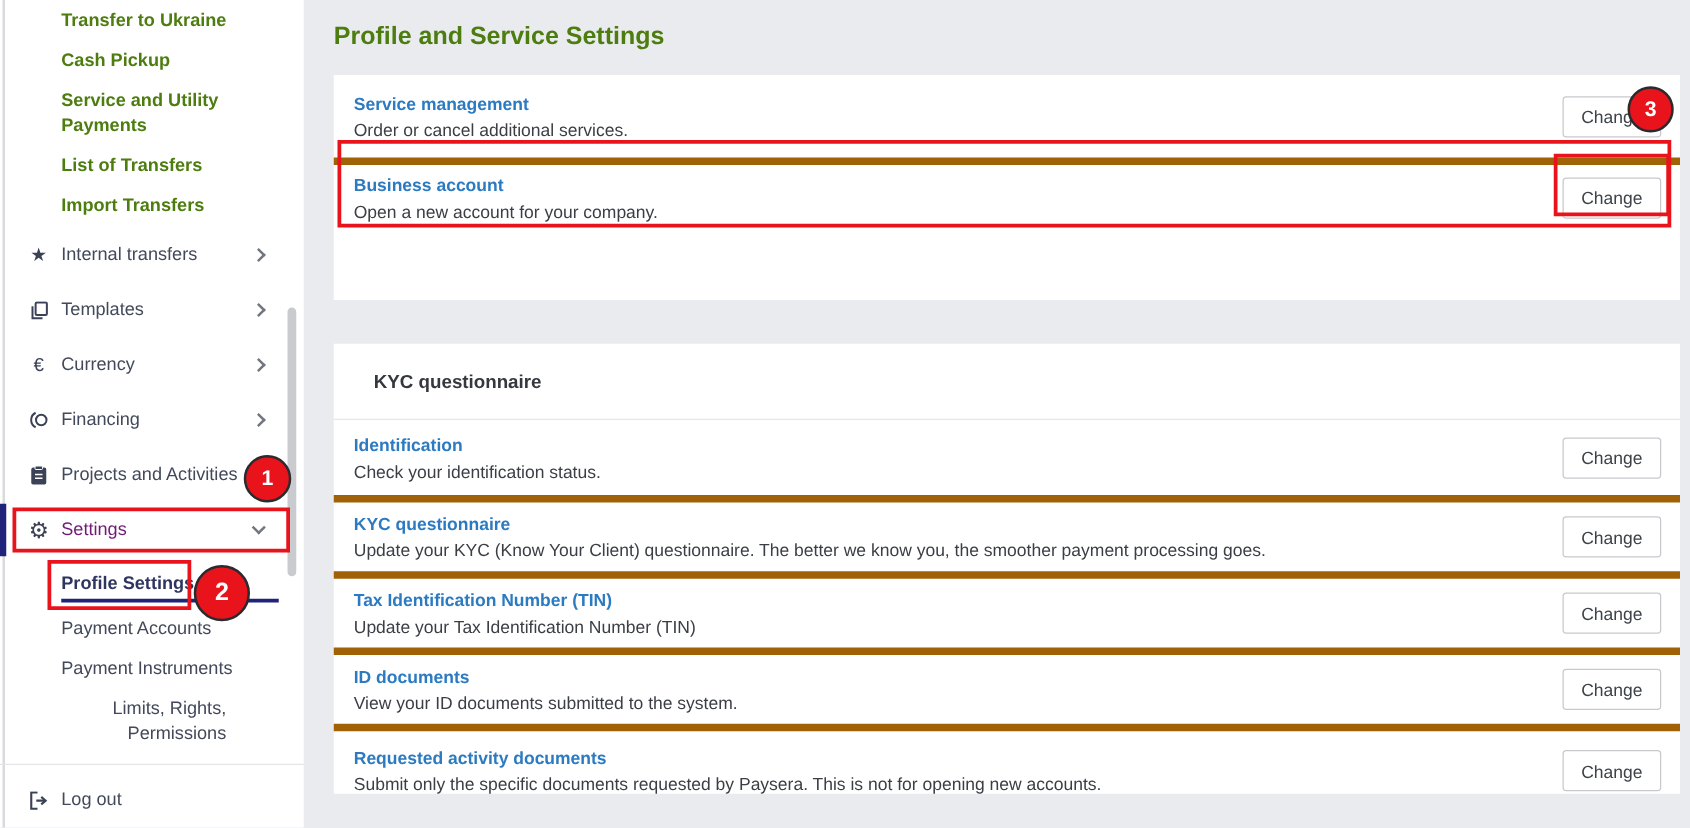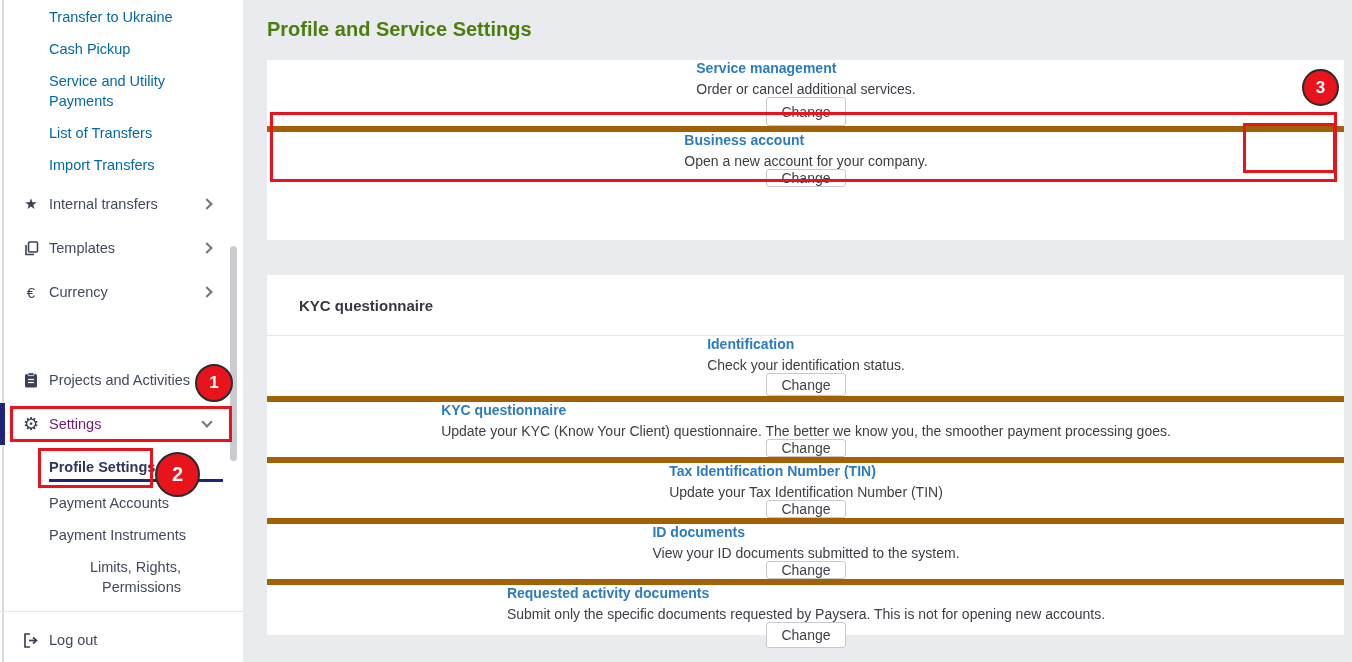--- a/index.html
+++ b/index.html
@@ -15,21 +15,21 @@
   
   .sidebar {
     position:absolute; left:0; top:0; width:243px; height:662px;
     background:#ffffff;
   }
   .sidebar-edge-line {
     position:absolute; left:2px; top:0; width:2px; height:662px; background:#d9dadd;
   }
   .sub-item {
     position:absolute; left:49px; width:150px;
-    font-size:14.5px; color:#0369a1; line-height:20px; cursor:pointer;
+    font-size:14.5px; color:#4d7c0f; line-height:20px; cursor:pointer;font-weight:bold;
   }
   .nav-item {
     position:absolute; left:0; width:231px; height:36px;
     display:flex; align-items:center; padding-left:22px; cursor:pointer;
   }
   .nav-icon {
     width:18px; margin-right:9px; font-size:15px; color:#3b4255;
     display:flex; align-items:center; justify-content:center; flex-shrink:0;
   }
   .nav-label { font-size:14.5px; color:#42495a; }
@@ -72,21 +72,20 @@
   .card-header {
     display:flex; align-items:center; padding-left:32px;
     font-size:15px; font-weight:bold; color:#35383e;
     border-bottom:1px solid #e4e6e9;
   }
   .card-services .card-header { height:55px; }
   .card-kyc .card-header { height:61px; }
   .row {
     display:flex; align-items:center; justify-content:space-between;
     padding:0 15px 0 16px;
-    flex-direction:column;
   }
   .row + .row { border-top:6px solid #a16207; }
   .row-texts { display:flex; flex-direction:column; }
   .row-title {
     font-size:14px; font-weight:bold; color:#2c7bc1; margin-bottom:5px;
     cursor:pointer; width:max-content;
   }
   .row-desc { font-size:14px; color:#3b3e44; }
   .btn-change {
     background:#ffffff; border:1px solid #c7c9cd; border-radius:3px;
@@ -144,20 +143,30 @@
     <span class="nav-label">Templates</span>
     <span class="chev chev-right"></span>
   </div>
 
   <div class="nav-item" style="top:274px">
     <span class="nav-icon">€</span>
     <span class="nav-label">Currency</span>
     <span class="chev chev-right"></span>
   </div>
 
+  <div class="nav-item" style="top:318px">
+    <span class="nav-icon">
+      <svg width="16" height="16" viewBox="0 0 16 16">
+          <path d="M5.5 2.2 A6.5 6.5 0 0 0 5.5 13.8" fill="none" stroke="#3b4255" stroke-width="1.6"></path>
+          <circle cx="10" cy="8" r="4.2" fill="none" stroke="#3b4255" stroke-width="1.6"></circle>
+        </svg>
+    </span>
+    <span class="nav-label">Financing</span>
+    <span class="chev chev-right"></span>
+  </div>
 
   <div class="nav-item" style="top:362px">
     <span class="nav-icon">
       <svg width="14" height="16" viewBox="0 0 14 16">
           <rect x="1" y="2" width="12" height="13.5" rx="1.5" fill="#3b4255"></rect>
           <rect x="4" y="0.8" width="6" height="2.8" rx="0.8" fill="#3b4255" stroke="#ffffff" stroke-width="0.8"></rect>
           <line x1="4" y1="7.5" x2="10" y2="7.5" stroke="#ffffff" stroke-width="1.2"></line>
           <line x1="4" y1="10.5" x2="10" y2="10.5" stroke="#ffffff" stroke-width="1.2"></line>
         </svg>
     </span>

